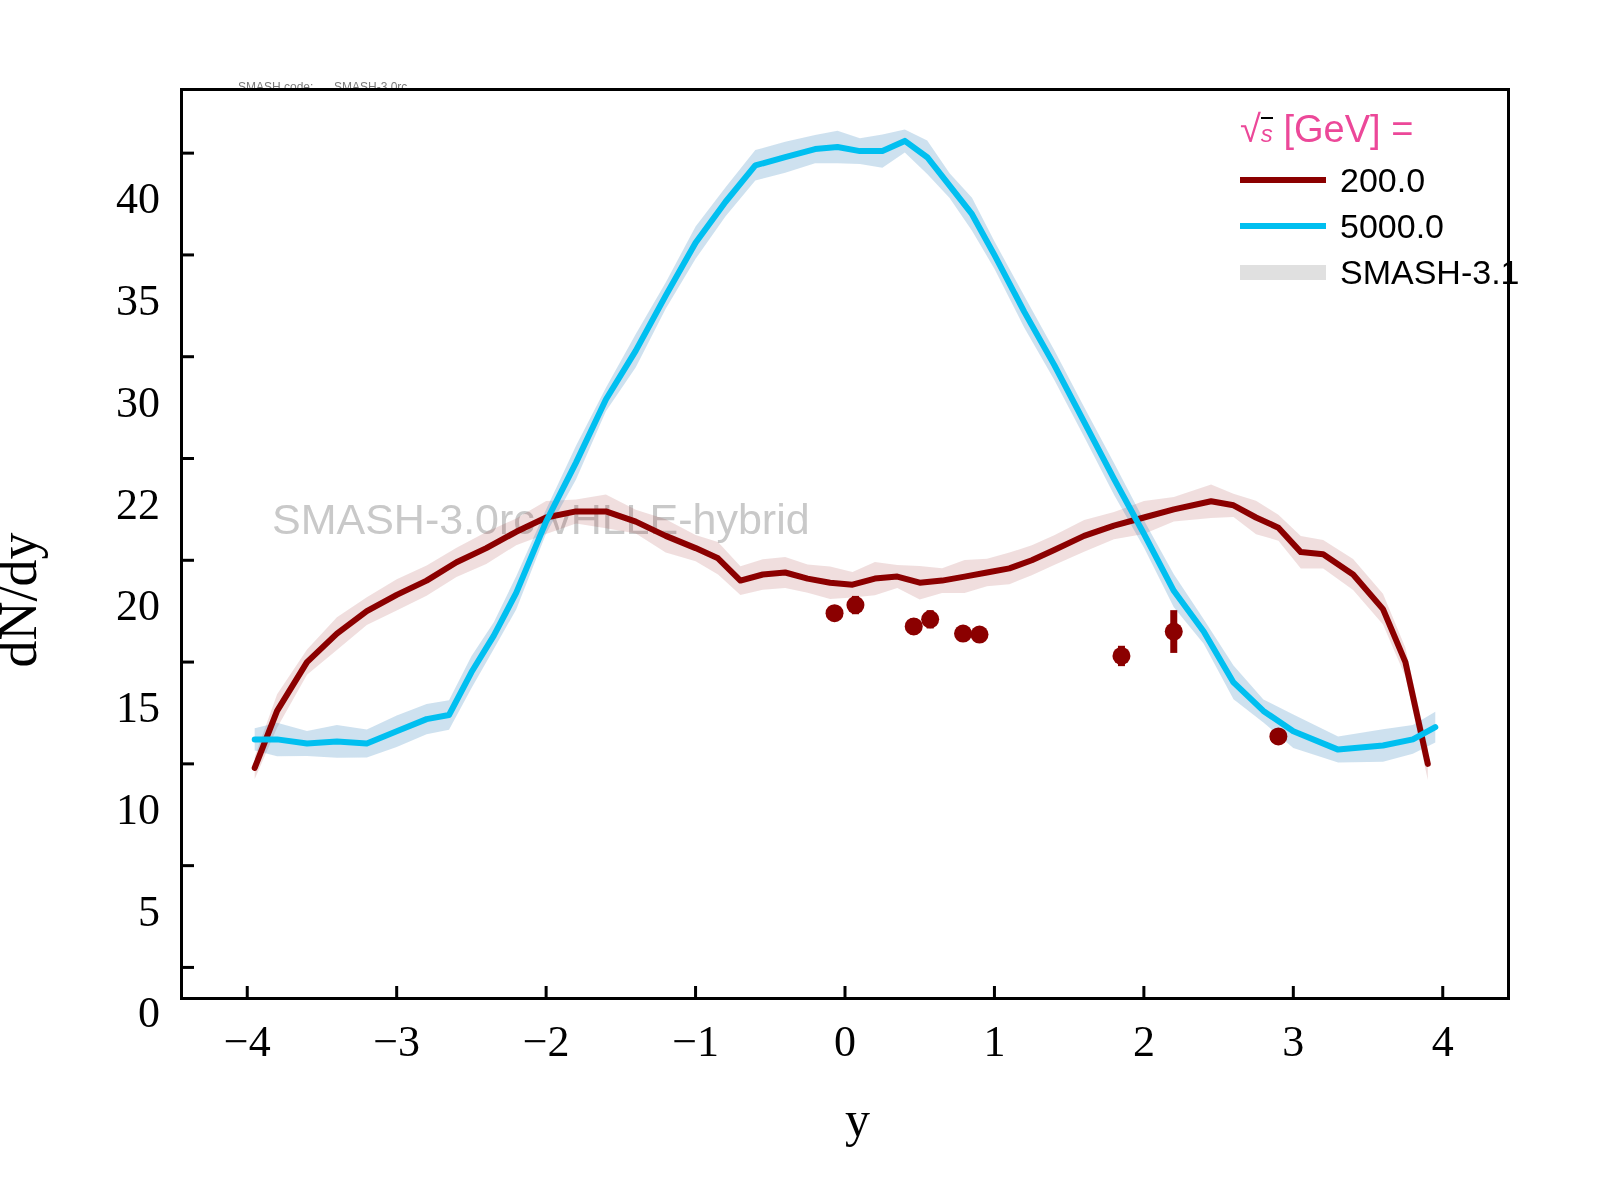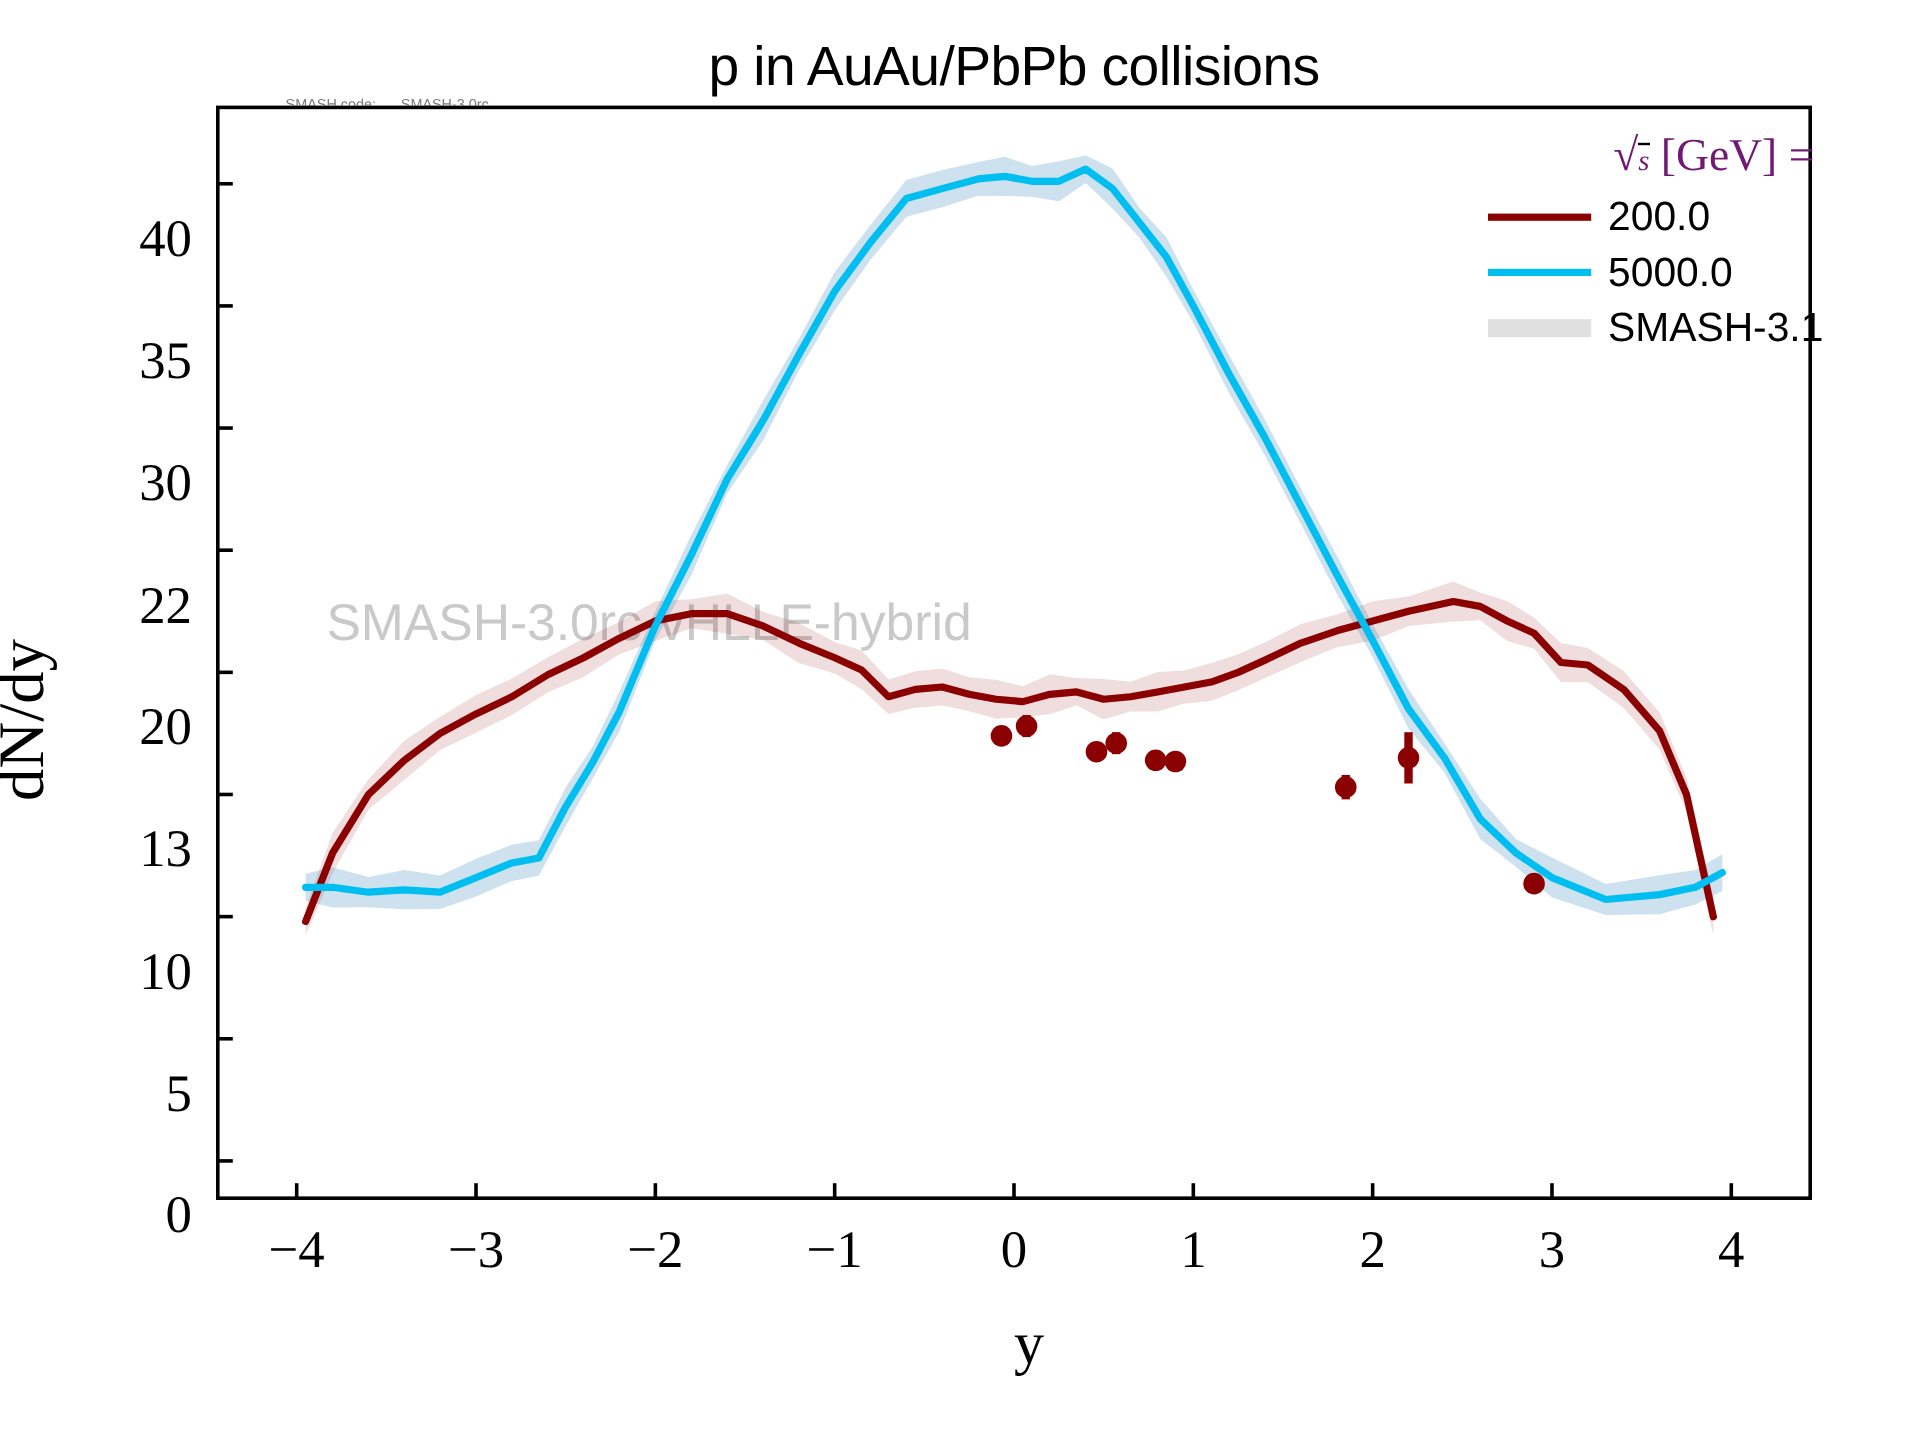--- a/index.html
+++ b/index.html
@@ -18,39 +18,38 @@
 
   .ylabel{position:absolute;left:18px;top:600px;transform:translate(-50%,-50%) rotate(-90deg);transform-origin:center center;font-family:"Liberation Serif",serif;font-size:54px;color:#000;white-space:nowrap;}
   .xlabel{position:absolute;left:845px;top:1090px;font-family:"Liberation Serif",serif;font-size:50px;color:#000;}
 
   .ytick{position:absolute;text-align:right;width:70px;font-family:"Liberation Serif",serif;font-size:44px;color:#000;margin-top:48px;}
   .xtick{position:absolute;text-align:center;width:90px;font-family:"Liberation Serif",serif;font-size:44px;color:#000;}
 
   .watermark{position:absolute;left:272px;top:495px;font-family:"Liberation Sans",sans-serif;font-size:43px;color:#c9c9c9;white-space:nowrap;}
 
   .legend{position:absolute;left:1240px;top:108px;width:272px;}
-  .legend-title{font-family:Liberation Serif, serif;font-size:38px;color:#701a75;text-align:right;white-space:nowrap;margin-bottom:6px;}
+  .legend-title{font-family:Liberation Sans, sans-serif;font-size:38px;color:#ec4899;text-align:left;white-space:nowrap;margin-bottom:6px;}
   .legend-title .sqrt{font-size:38px;}
   .legend-title .sq{font-size:24px;font-style:italic;}
   .legend-row{display:flex;align-items:center;height:46px;}
   .legend-swatch{width:86px;height:6px;margin-right:14px;flex:0 0 auto;}
   .legend-swatch.band{height:15px;}
   .legend-label{font-family:"Liberation Sans",sans-serif;font-size:34px;color:#000;white-space:nowrap;}
 </style>
 </head>
 <body>
 
 <div id="root">
 
   <div class="code-info">
     <div class="row"><span class="lbl">SMASH code:</span><span>SMASH-3.0rc</span></div>
     <div class="row"><span class="lbl">SMASH analysis:</span><span>SMASH-2.2ana-19-gfbc02f6</span></div>
   </div>
 
-  <div class="chart-title">p in AuAu/PbPb collisions</div>
 
   <div class="plot-frame"></div>
 
   <div class="watermark">SMASH-3.0rc-vHLLE-hybrid</div>
 
   <svg class="plot" viewBox="0 0 1600 1200">
       <defs>
         <clipPath id="plotclip">
           <rect x="180" y="88" width="1330" height="912"></rect>
         </clipPath>
@@ -105,21 +104,21 @@
       </g>
   </svg>
 
   <div class="ylabel">dN/dy</div>
   <div class="xlabel">y</div>
 
   <div id="ytick-labels">
       <div class="ytick" style="left: 90px; top: 939.429px;">0</div>
       <div class="ytick" style="left: 90px; top: 837.643px;">5</div>
       <div class="ytick" style="left: 90px; top: 735.857px;">10</div>
-      <div class="ytick" style="left: 90px; top: 634.071px;">13</div>
+      <div class="ytick" style="left: 90px; top: 634.071px;">15</div>
       <div class="ytick" style="left: 90px; top: 532.286px;">20</div>
       <div class="ytick" style="left: 90px; top: 430.5px;">22</div>
       <div class="ytick" style="left: 90px; top: 328.714px;">30</div>
       <div class="ytick" style="left: 90px; top: 226.929px;">35</div>
       <div class="ytick" style="left: 90px; top: 125.143px;">40</div>
     </div>
   <div id="xtick-labels">
       <div class="xtick" style="left: 202.247px; top: 1016px;">−4</div>
       <div class="xtick" style="left: 351.685px; top: 1016px;">−3</div>
       <div class="xtick" style="left: 501.124px; top: 1016px;">−2</div>

